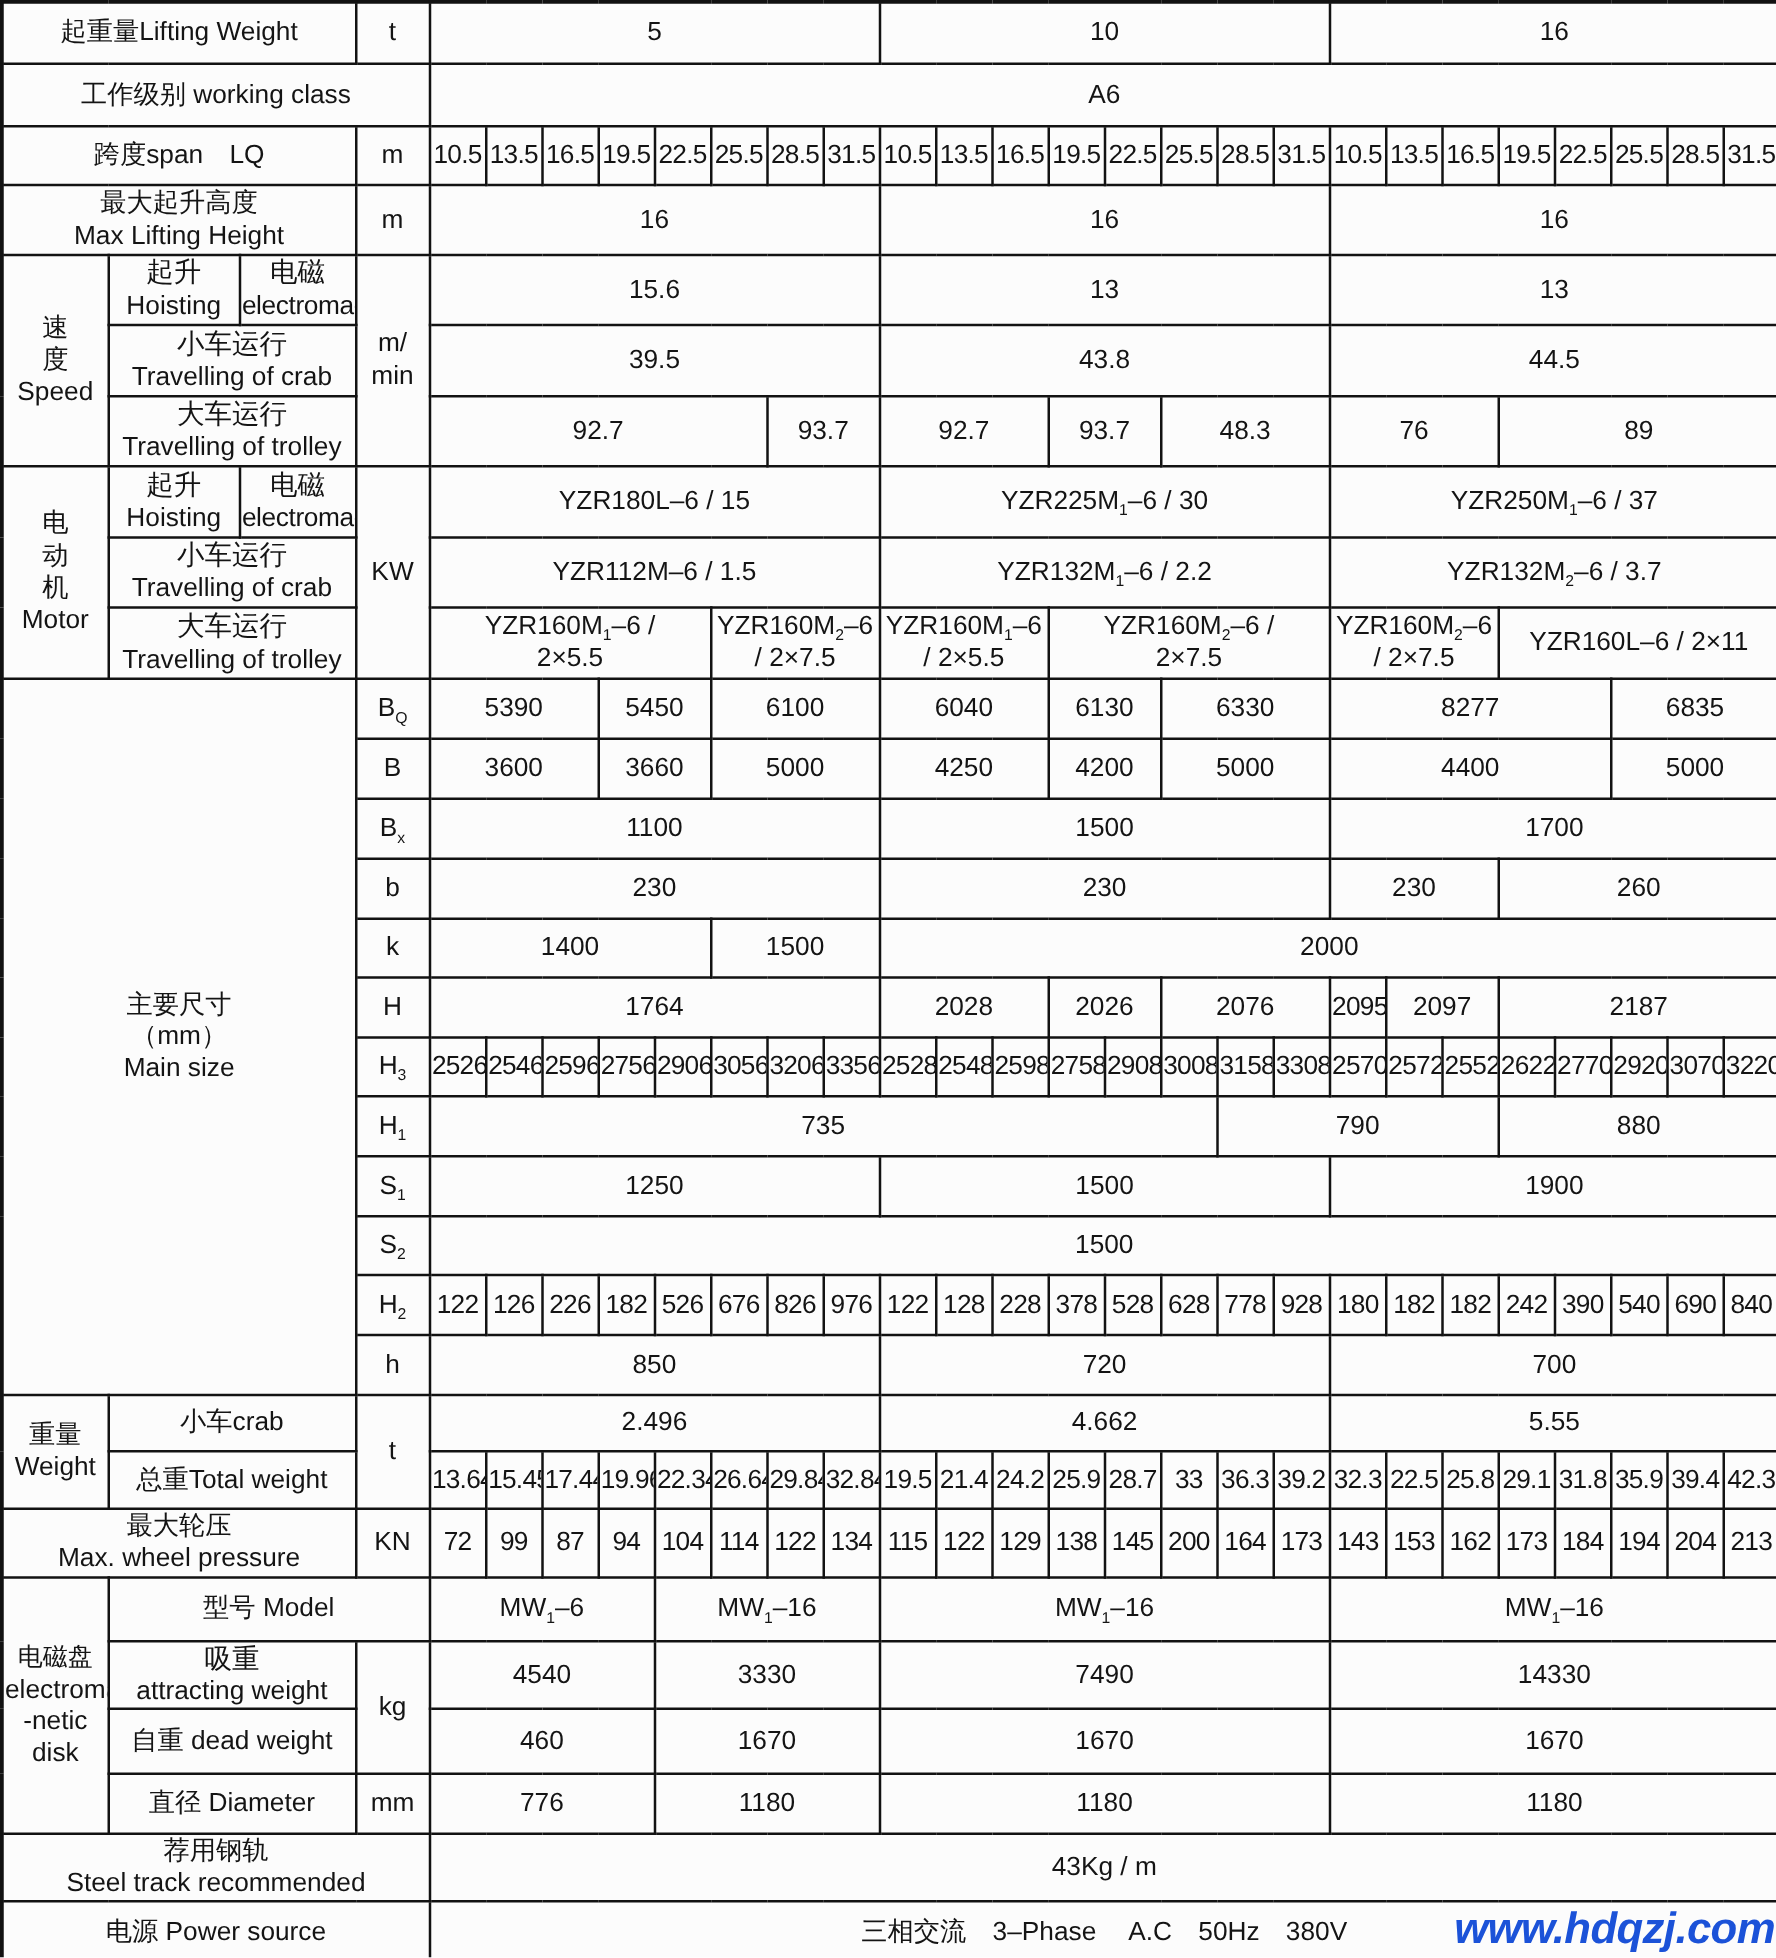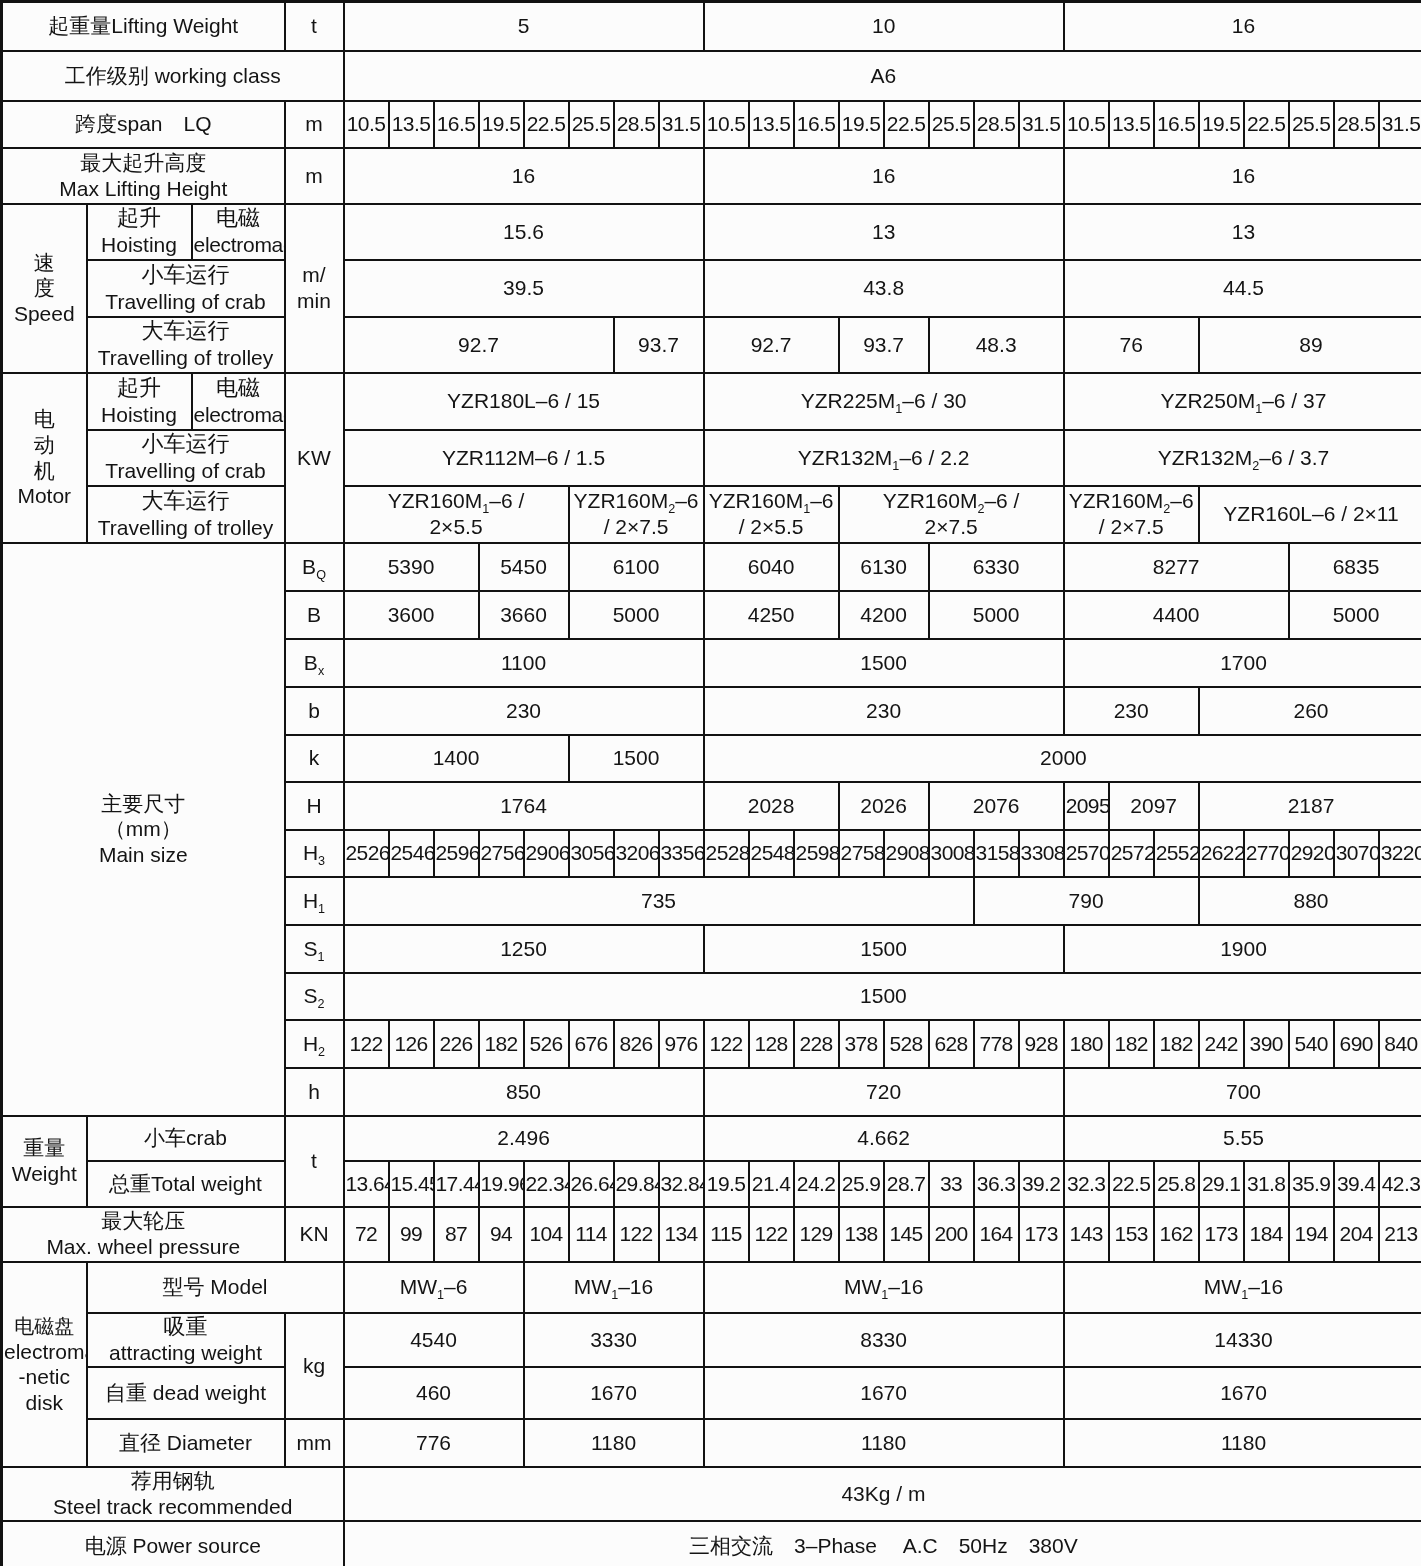--- a/index.html
+++ b/index.html
@@ -379,21 +379,21 @@
           <td colspan="4">MW<sub>1</sub>–6</td>
           <td colspan="4">MW<sub>1</sub>–16</td>
           <td colspan="8">MW<sub>1</sub>–16</td>
           <td colspan="8">MW<sub>1</sub>–16</td>
         </tr>
         <tr style="height: 52px;">
           <td colspan="2" class="lb2">吸重<br>attracting weight</td>
           <td rowspan="2">kg</td>
           <td colspan="4">4540</td>
           <td colspan="4">3330</td>
-          <td colspan="8">8330</td>
+          <td colspan="8">7490</td>
           <td colspan="8">14330</td>
         </tr>
         <tr style="height: 52px;">
           <td colspan="2">自重 dead weight</td>
           <td colspan="4">460</td>
           <td colspan="4">1670</td>
           <td colspan="8">1670</td>
           <td colspan="8">1670</td>
         </tr>
         <tr style="height: 48px;">
@@ -407,13 +407,14 @@
         <tr style="height: 54px;">
           <td colspan="4">荐用钢轨<br>Steel track recommended</td>
           <td colspan="24">43Kg / m</td>
         </tr>
         <tr style="height: 50px;">
           <td colspan="4">电源 Power source</td>
           <td colspan="24">三相交流　3–Phase　 A.C　50Hz　380V</td>
         </tr>
       </tbody>
   </table>
+  <div class="watermark" style="color: rgb(27, 82, 216);">www.hdqzj.com</div>
 </div>
 
 </body></html>

